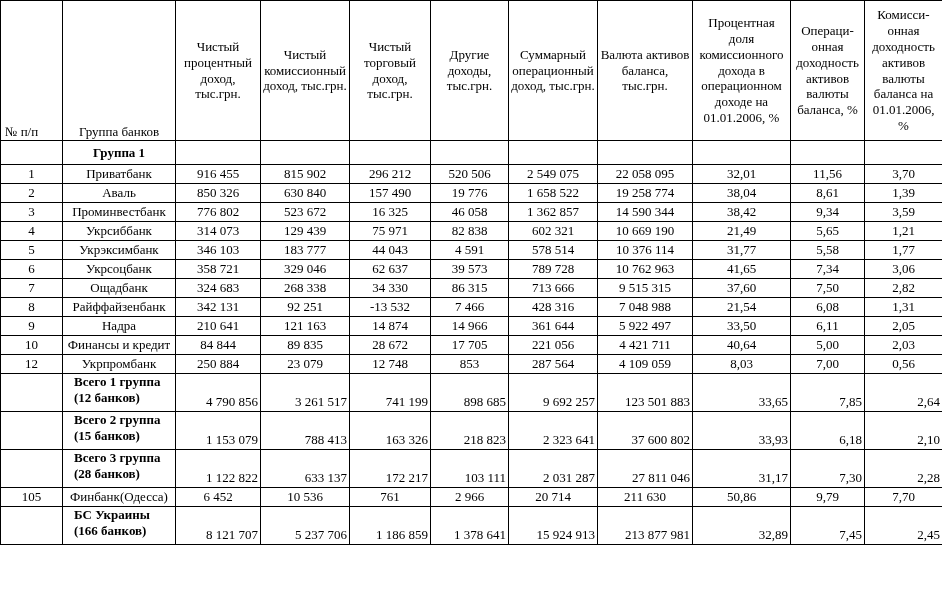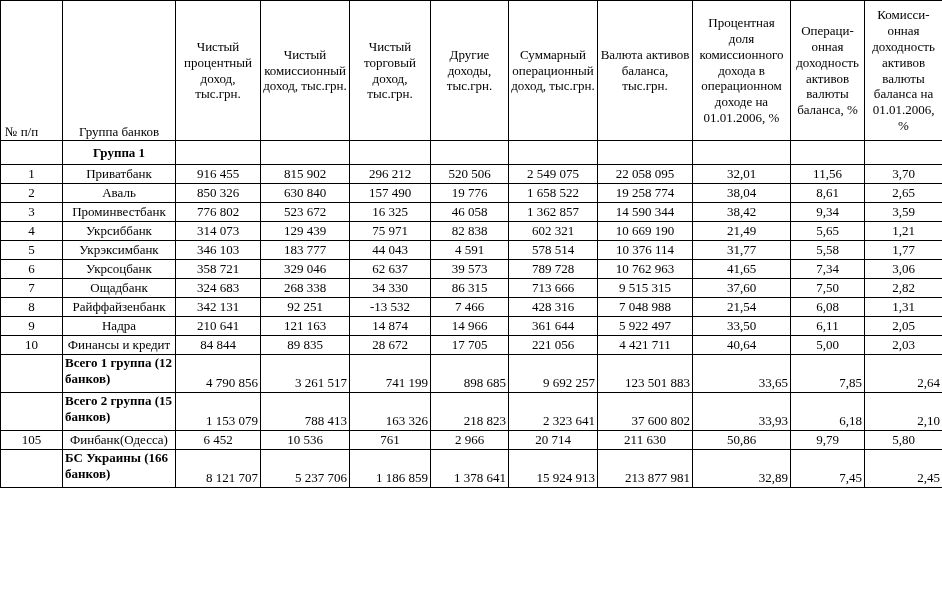--- a/index.html
+++ b/index.html
@@ -50,21 +50,21 @@
   tr.row-data { height: 19px; }
   tr.row-group { height: 24px; }
   tr.row-group td.col-1 { font-weight: bold; }
 
   tr.row-summary { height: 38px; }
   tr.row-summary td { vertical-align: bottom; padding-bottom: 1px; text-align: right; }
   tr.row-summary td.col-1 {
     vertical-align: top;
     text-align: left;
     font-weight: bold;
-    padding-left: 2px;
+    padding-left: 11px;
     line-height: 1.25;
   }
 </style>
 </head>
 <body>
 
 <div class="page">
   <table class="banks">
     <colgroup>
       <col style="width:62px">
@@ -125,21 +125,21 @@
           <td class="col-0">2</td>
           <td class="col-1">Аваль</td>
           <td class="col-2">850 326</td>
           <td class="col-3">630 840</td>
           <td class="col-4">157 490</td>
           <td class="col-5">19 776</td>
           <td class="col-6">1 658 522</td>
           <td class="col-7">19 258 774</td>
           <td class="col-8">38,04</td>
           <td class="col-9">8,61</td>
-          <td class="col-10">2,65</td>
+          <td class="col-10">1,39</td>
         </tr>
         <tr class="row-data">
           <td class="col-0">3</td>
           <td class="col-1">Проминвестбанк</td>
           <td class="col-2">776 802</td>
           <td class="col-3">523 672</td>
           <td class="col-4">16 325</td>
           <td class="col-5">46 058</td>
           <td class="col-6">1 362 857</td>
           <td class="col-7">14 590 344</td>
@@ -231,20 +231,33 @@
           <td class="col-2">84 844</td>
           <td class="col-3">89 835</td>
           <td class="col-4">28 672</td>
           <td class="col-5">17 705</td>
           <td class="col-6">221 056</td>
           <td class="col-7">4 421 711</td>
           <td class="col-8">40,64</td>
           <td class="col-9">5,00</td>
           <td class="col-10">2,03</td>
         </tr>
+        <tr class="row-data">
+          <td class="col-0">12</td>
+          <td class="col-1">Укрпромбанк</td>
+          <td class="col-2">250 884</td>
+          <td class="col-3">23 079</td>
+          <td class="col-4">12 748</td>
+          <td class="col-5">853</td>
+          <td class="col-6">287 564</td>
+          <td class="col-7">4 109 059</td>
+          <td class="col-8">8,03</td>
+          <td class="col-9">7,00</td>
+          <td class="col-10">0,56</td>
+        </tr>
         <tr class="row-summary">
           <td class="col-0"></td>
           <td class="col-1">Всего 1 группа (12 банков)</td>
           <td class="col-2">4 790 856</td>
           <td class="col-3">3 261 517</td>
           <td class="col-4">741 199</td>
           <td class="col-5">898 685</td>
           <td class="col-6">9 692 257</td>
           <td class="col-7">123 501 883</td>
           <td class="col-8">33,65</td>
@@ -257,32 +270,45 @@
           <td class="col-2">1 153 079</td>
           <td class="col-3">788 413</td>
           <td class="col-4">163 326</td>
           <td class="col-5">218 823</td>
           <td class="col-6">2 323 641</td>
           <td class="col-7">37 600 802</td>
           <td class="col-8">33,93</td>
           <td class="col-9">6,18</td>
           <td class="col-10">2,10</td>
         </tr>
+        <tr class="row-summary">
+          <td class="col-0"></td>
+          <td class="col-1">Всего 3 группа (28 банков)</td>
+          <td class="col-2">1 122 822</td>
+          <td class="col-3">633 137</td>
+          <td class="col-4">172 217</td>
+          <td class="col-5">103 111</td>
+          <td class="col-6">2 031 287</td>
+          <td class="col-7">27 811 046</td>
+          <td class="col-8">31,17</td>
+          <td class="col-9">7,30</td>
+          <td class="col-10">2,28</td>
+        </tr>
         <tr class="row-data">
           <td class="col-0">105</td>
           <td class="col-1">Финбанк(Одесса)</td>
           <td class="col-2">6 452</td>
           <td class="col-3">10 536</td>
           <td class="col-4">761</td>
           <td class="col-5">2 966</td>
           <td class="col-6">20 714</td>
           <td class="col-7">211 630</td>
           <td class="col-8">50,86</td>
           <td class="col-9">9,79</td>
-          <td class="col-10">5,80</td>
+          <td class="col-10">7,70</td>
         </tr>
         <tr class="row-summary">
           <td class="col-0"></td>
           <td class="col-1">БС Украины (166 банков)</td>
           <td class="col-2">8 121 707</td>
           <td class="col-3">5 237 706</td>
           <td class="col-4">1 186 859</td>
           <td class="col-5">1 378 641</td>
           <td class="col-6">15 924 913</td>
           <td class="col-7">213 877 981</td>

